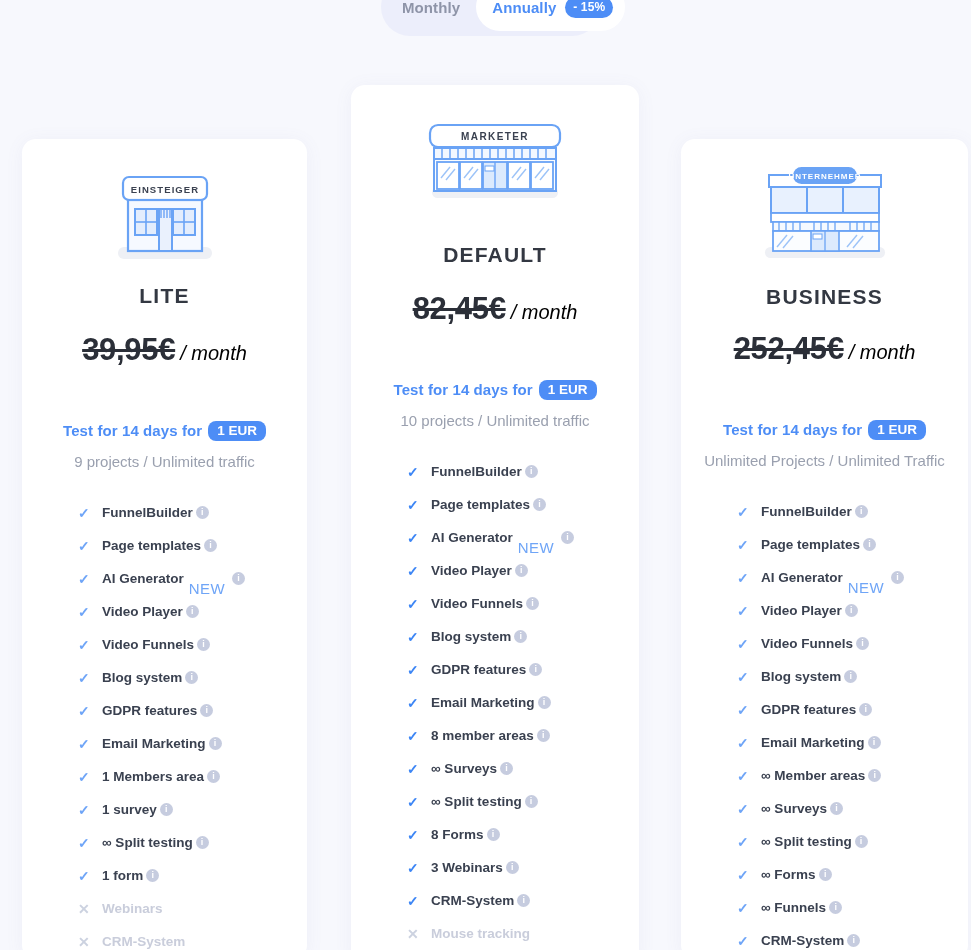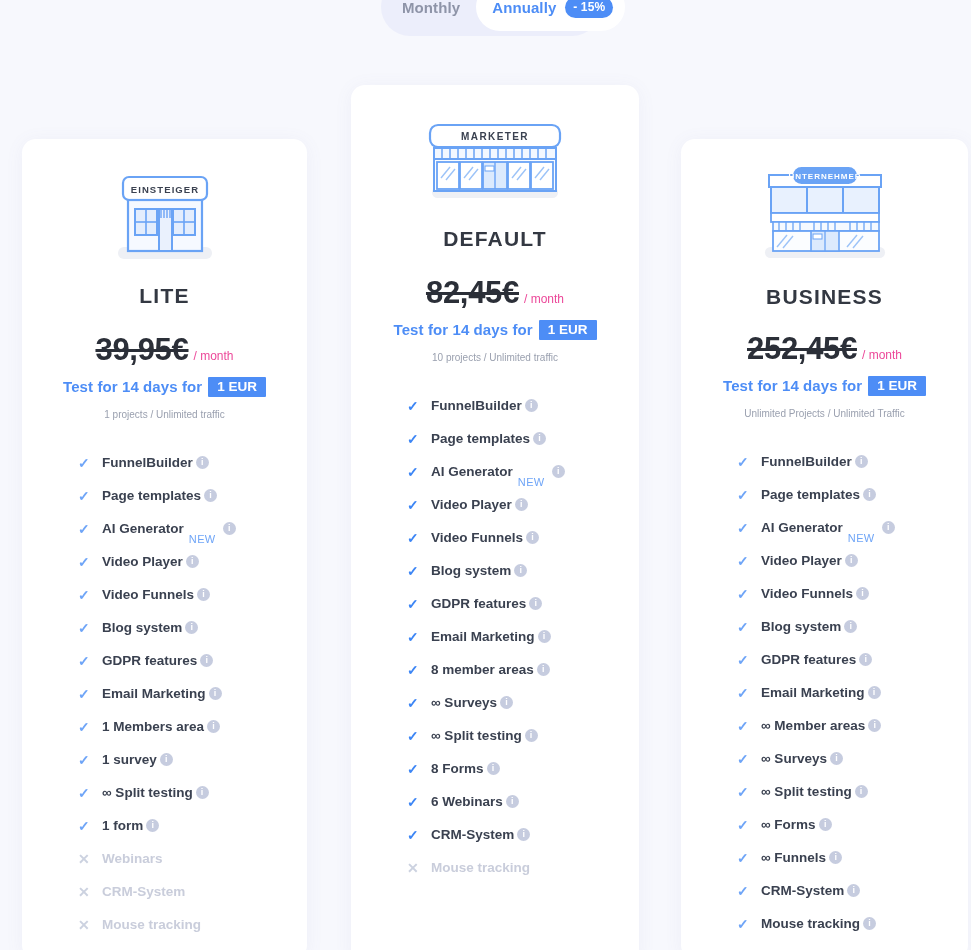--- a/index.html
+++ b/index.html
@@ -58,53 +58,53 @@
     letter-spacing: 1.2px; color: #333842;
   }
   .price-row {
     text-align: center; white-space: nowrap;
   }
   .price {
     font-size: 31px; font-weight: bold; color: #2b2f38;
     text-decoration: line-through; text-decoration-thickness: 3px;
     letter-spacing: -.3px;
   }
-  .per { font-size: 12px; color: #ec4899; margin-left: 5px; }
+  .per { font-size: 20px; color: #000000; margin-left: 5px; font-style: italic; }
   .cta-row {
     text-align: center; margin-top: 9px; white-space: nowrap;
   }
   .cta-text {
     font-size: 15px; font-weight: bold; color: #4d8df6; letter-spacing: .1px;
   }
   .cta-badge {
     display: inline-block; background: #4d8df6; color: #fff;
-    font-size: 13.5px; font-weight: bold; border-radius: 1px;
-    padding: 2px 9px 3px; margin-left: 6px; vertical-align: 1px;
+    font-size: 13.5px; font-weight: bold; border-radius: 8px;
+    padding: 2px 9px 3px; margin-left: 6px; vertical-align: 1px; margin-top: 44px;
   }
   .sub-note {
     text-align: center; margin-top: 12px;
-    font-size: 10px; color: #9aa0af;
+    font-size: 15px; color: #9aa0af;
   }
 
   
   .features { margin-top: 26px; padding-left: 56px; }
   .feat {
     display: flex; align-items: center;
     height: 33px; font-size: 13.5px; color: #3a4150;
   }
   .feat .mark {
     width: 17px; flex: 0 0 17px; font-size: 14px; font-weight: bold;
     color: #6fa5f7; margin-right: 7px; line-height: 1;
   }
   .card-emph .feat .mark { color: #3d86f5; }
   .feat.off { color: #c9cddb; }
   .feat.off .mark { color: #ccd2e0; }
   .feat .ftxt { white-space: nowrap; font-weight: bold; }
   .feat .new {
-    color: #6fa5f7; font-size: 11px; font-weight: normal;
+    color: #6fa5f7; font-size: 15px; font-weight: normal;
     margin-left: 5px; letter-spacing: .4px; margin-top: 20px;
   }
   .info {
     display: inline-block; width: 13px; height: 13px;
     border-radius: 50%; background: #c6ccdf; color: #fff;
     font-size: 9px; font-weight: bold; line-height: 13px;
     text-align: center; margin-left: 3px; vertical-align: -1px;
     flex: 0 0 13px; cursor: pointer;
   }
   .info.gap { margin-left: 7px; }
@@ -146,21 +146,21 @@
         </g>
       </svg>
     </div>
     <div class="plan-name" style="margin-top:20px;">LITE</div>
     <div class="price-row" style="margin-top:24px;">
       <span class="price">39,95€</span><span class="per">/ month</span>
     </div>
     <div class="cta-row">
       <span class="cta-text">Test for 14 days for</span><span class="cta-badge">1 EUR</span>
     </div>
-    <div class="sub-note">1 projects / Unlimited traffic</div>
+    <div class="sub-note">9 projects / Unlimited traffic</div>
     <div class="features">
         <div class="feat">
           <span class="mark">✓</span>
           <span class="ftxt">FunnelBuilder</span>
           <span class="info">i</span>
         </div>
         <div class="feat">
           <span class="mark">✓</span>
           <span class="ftxt">Page templates</span>
           <span class="info">i</span>
@@ -269,21 +269,21 @@
             <line x1="22" y1="59" x2="31" y2="48"></line>
           <line x1="40" y1="57" x2="49" y2="46"></line>
             <line x1="45" y1="59" x2="54" y2="48"></line>
           <line x1="88" y1="57" x2="97" y2="46"></line>
             <line x1="93" y1="59" x2="102" y2="48"></line>
           <line x1="111" y1="57" x2="120" y2="46"></line>
             <line x1="116" y1="59" x2="125" y2="48"></line>
         </g>
       </svg>
     </div>
-    <div class="plan-name" style="margin-top:24px;">DEFAULT</div>
+    <div class="plan-name" style="margin-top:40px;">DEFAULT</div>
     <div class="price-row" style="margin-top:24px;">
       <span class="price">82,45€</span><span class="per">/ month</span>
     </div>
     <div class="cta-row">
       <span class="cta-text">Test for 14 days for</span><span class="cta-badge">1 EUR</span>
     </div>
     <div class="sub-note">10 projects / Unlimited traffic</div>
     <div class="features">
         <div class="feat">
           <span class="mark">✓</span>
@@ -341,21 +341,21 @@
           <span class="ftxt">∞ Split testing</span>
           <span class="info">i</span>
         </div>
         <div class="feat">
           <span class="mark">✓</span>
           <span class="ftxt">8 Forms</span>
           <span class="info">i</span>
         </div>
         <div class="feat">
           <span class="mark">✓</span>
-          <span class="ftxt">6 Webinars</span>
+          <span class="ftxt">3 Webinars</span>
           <span class="info">i</span>
         </div>
         <div class="feat">
           <span class="mark">✓</span>
           <span class="ftxt">CRM-System</span>
           <span class="info">i</span>
         </div>
         <div class="feat off">
           <span class="mark">✕</span>
           <span class="ftxt">Mouse tracking</span>

